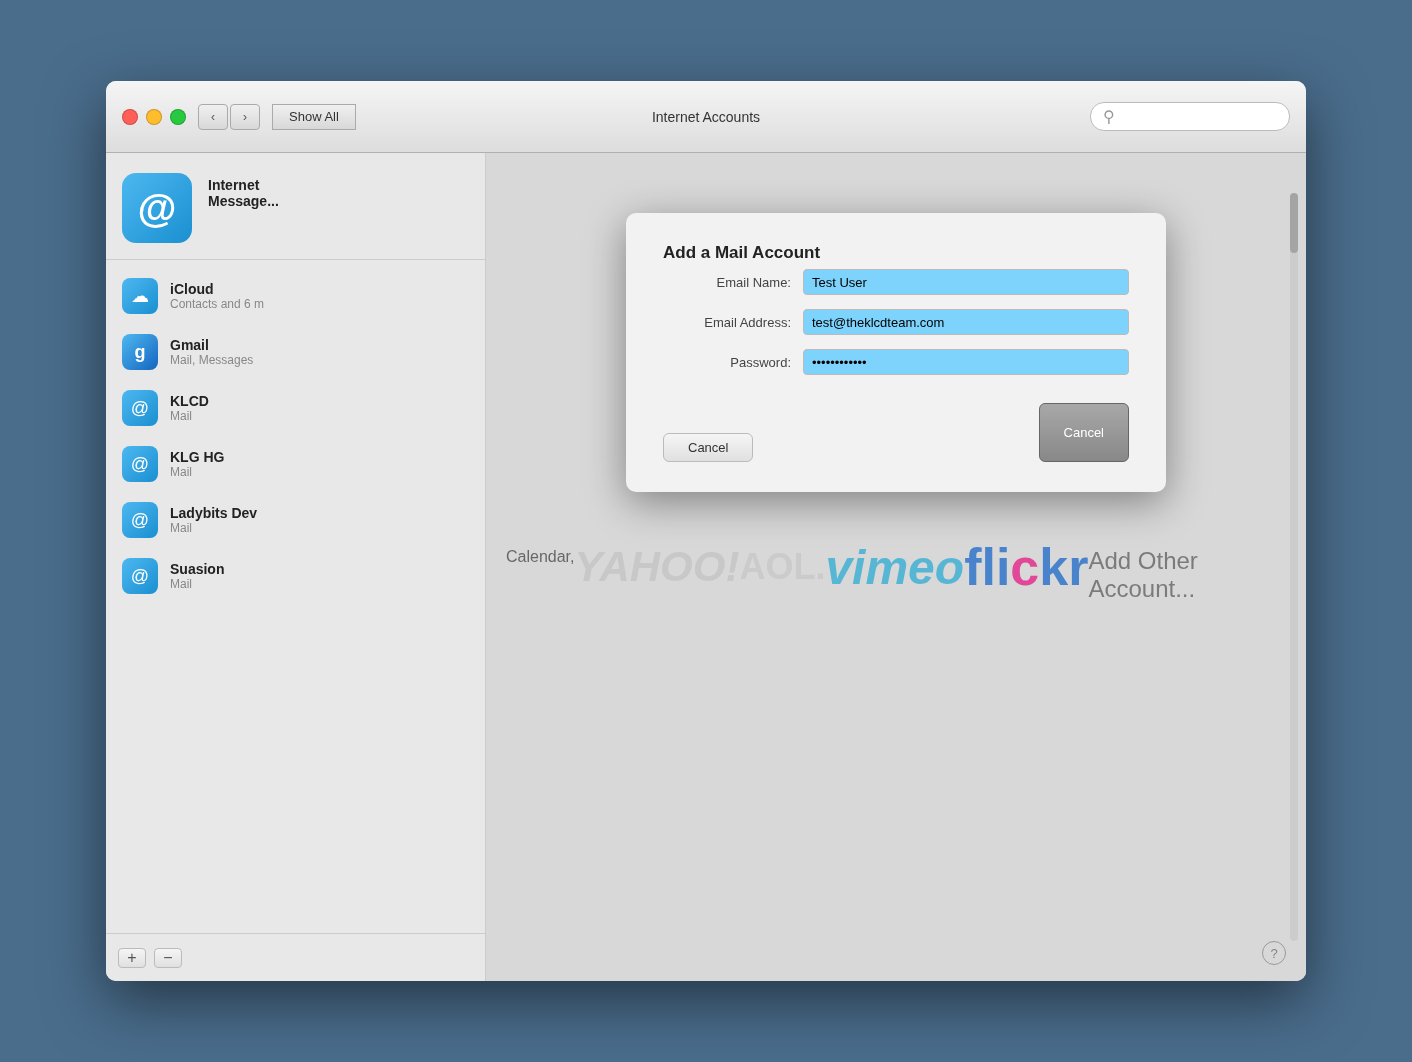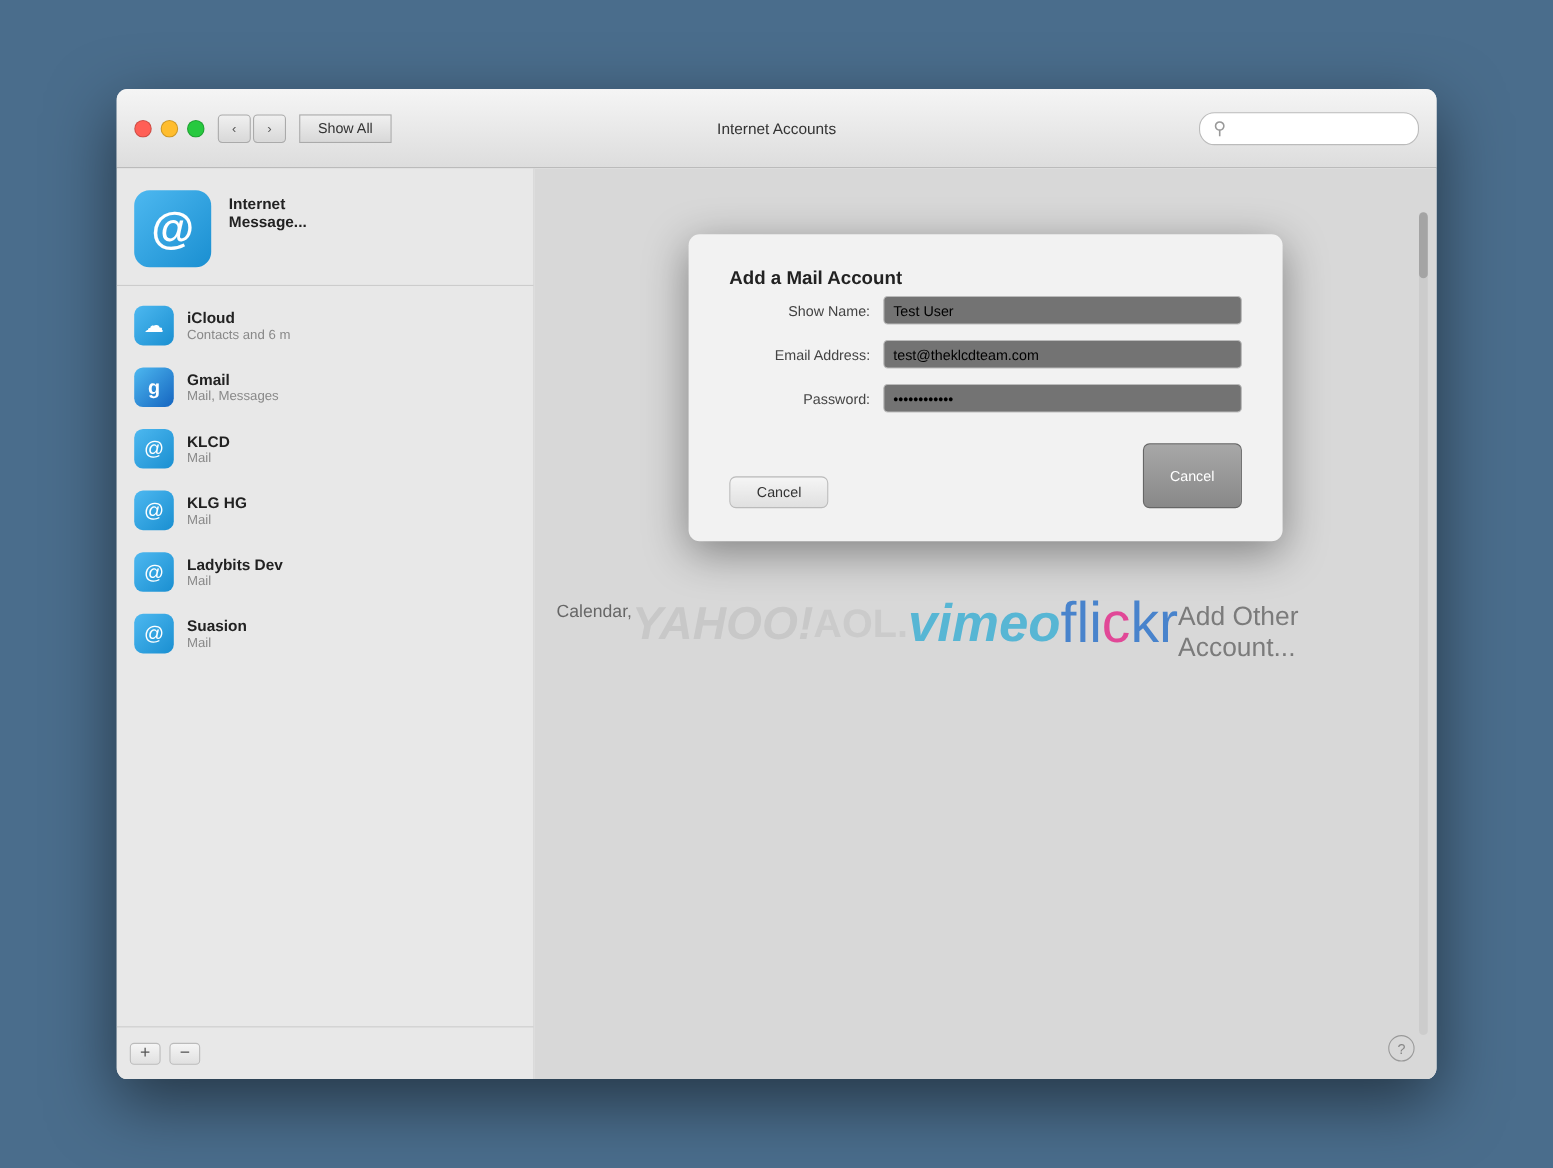--- a/index.html
+++ b/index.html
@@ -261,21 +261,21 @@
 
     .vimeo-logo {
       font-size: 48px;
       font-weight: 700;
       color: #1ab7ea;
       font-style: italic;
     }
 
     .flickr-logo {
       font-size: 52px;
-      font-weight: 400;
+      font-weight: 700;
       color: #333;
     }
 
     .flickr-logo .flickr-o1 { color: #0063dc; }
     .flickr-logo .flickr-o2 { color: #ff0084; }
 
     .add-other {
       font-size: 24px;
       color: #555;
       margin-top: 16px;
@@ -372,21 +372,21 @@
       flex-shrink: 0;
     }
 
     .form-input {
       flex: 1;
       height: 26px;
       border: 1px solid #bbb;
       border-radius: 4px;
       padding: 0 8px;
       font-size: 13px;
-      background: #737373;
+      background: #7dd3fc;
       outline: none;
     }
 
     .modal-buttons {
       display: flex;
       justify-content: space-between;
       margin-top: 28px;
     }
 
     .btn-cancel {
@@ -551,21 +551,21 @@
         </div>
       </div>
 
       <div class="help-btn">?</div>
 
       <div class="modal-overlay">
         <div class="modal">
           <div class="modal-title">Add a Mail Account</div>
 
           <div class="form-row">
-            <label class="form-label">Show Name:</label>
+            <label class="form-label">Email Name:</label>
             <input class="form-input" type="text" value="Test User" style="">
           </div>
 
           <div class="form-row">
             <label class="form-label">Email Address:</label>
             <input class="form-input" type="email" value="test@theklcdteam.com" style="">
           </div>
 
           <div class="form-row">
             <label class="form-label">Password:</label>

